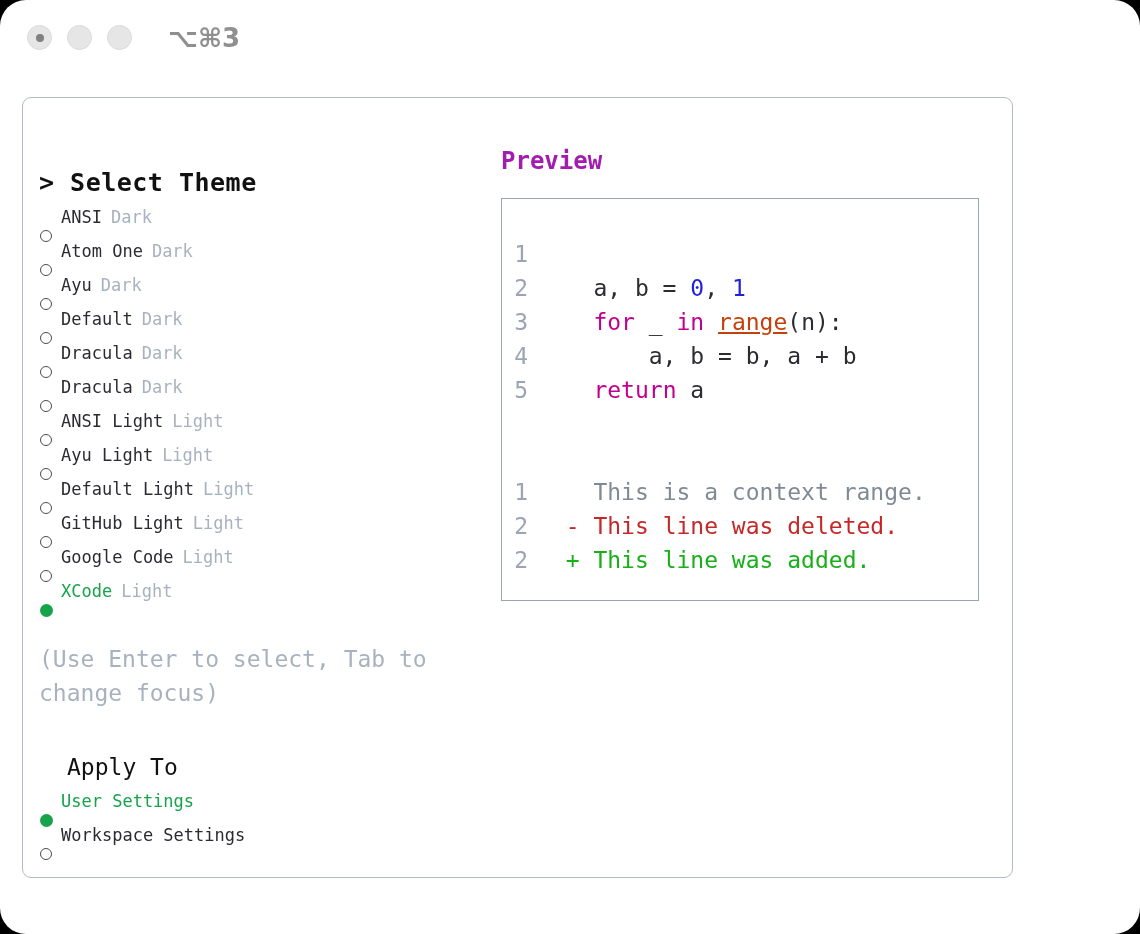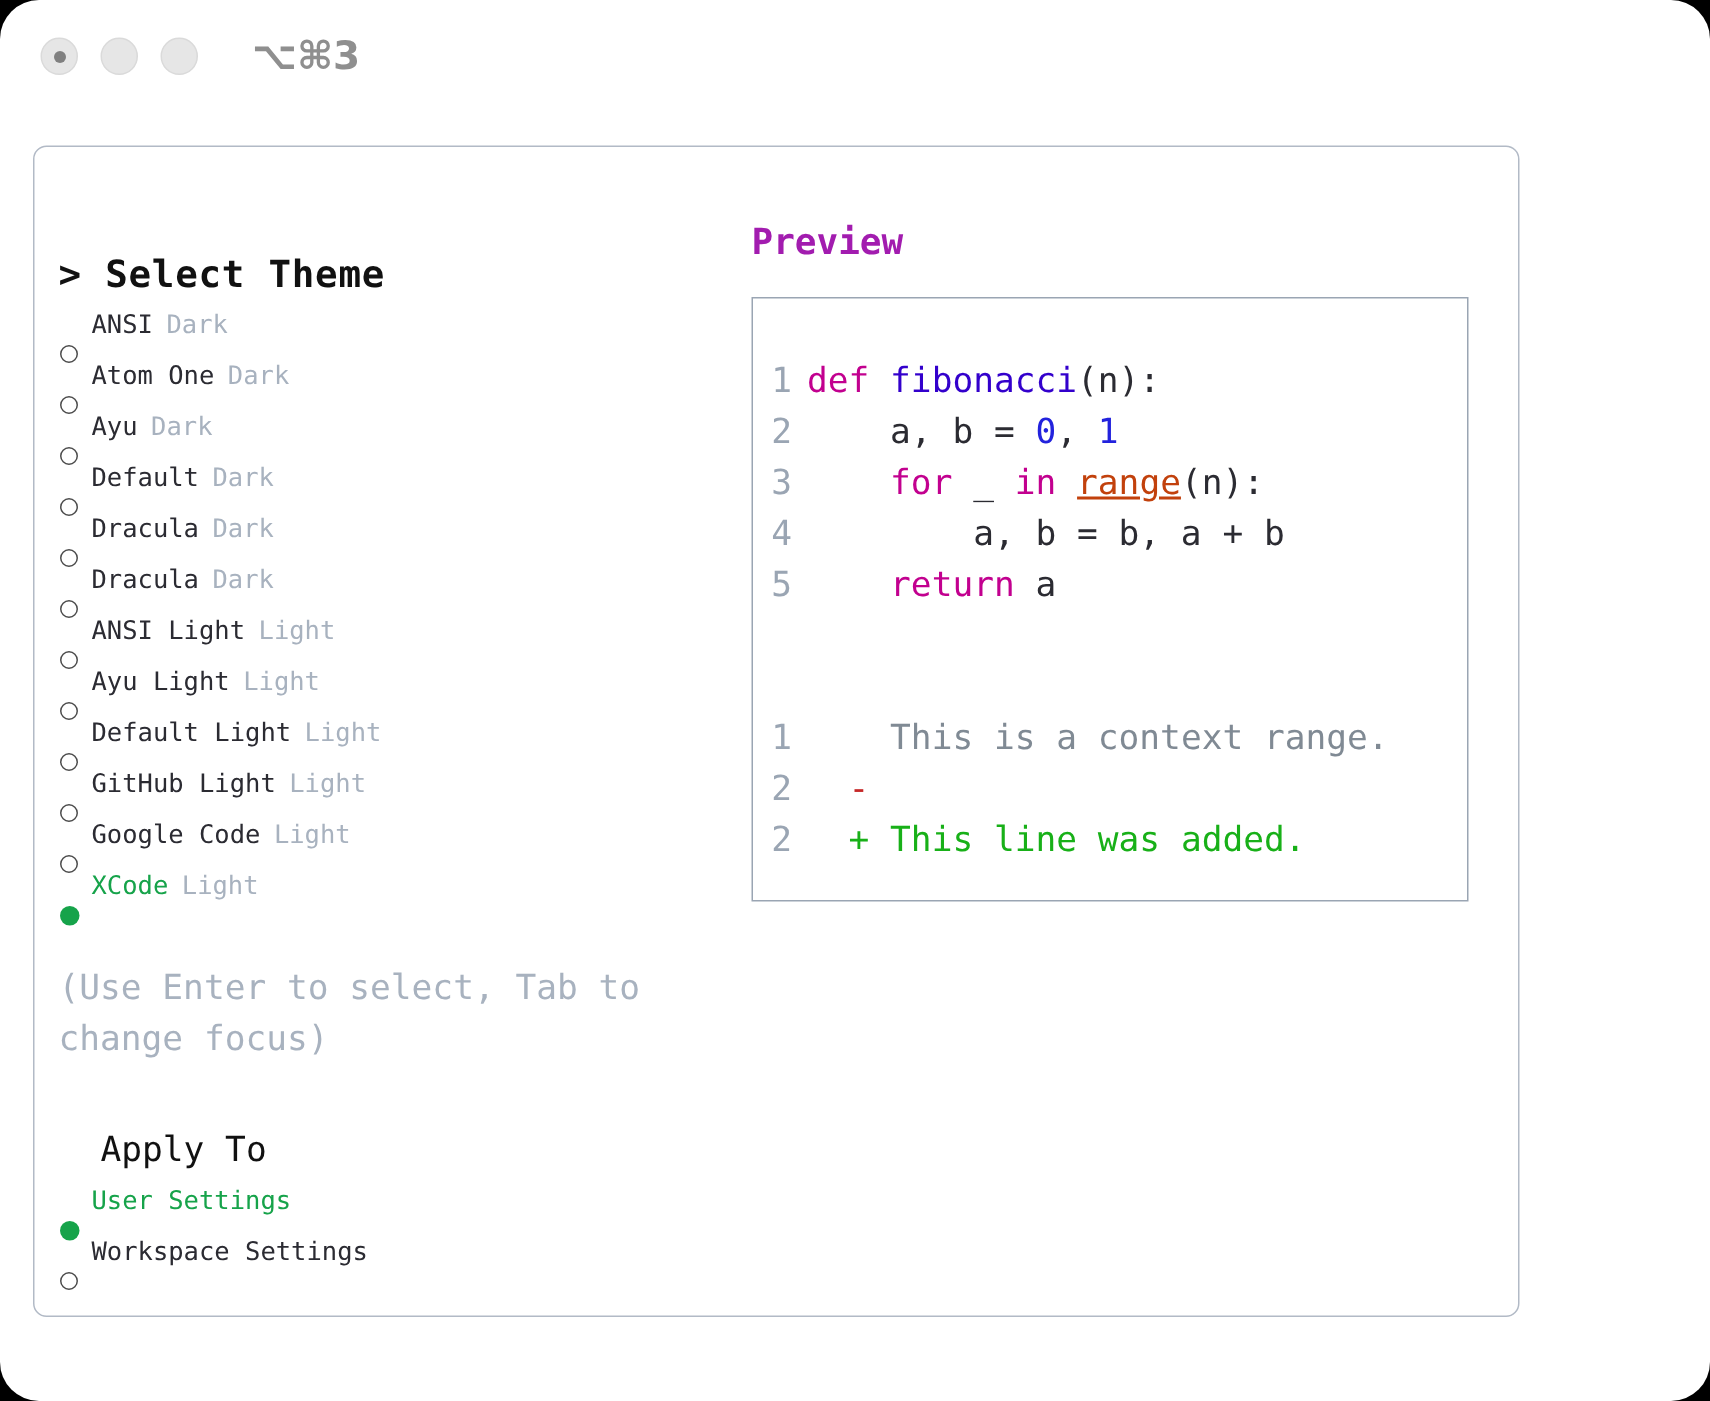--- a/index.html
+++ b/index.html
@@ -270,30 +270,30 @@
             <div class="option-row"><span class="radio"><span class="glyph-hollow"></span></span><span class="opt-name">Workspace Settings</span></div>
           </div>
       </div>
     </div>
 
     <div id="preview-column">
       <div id="preview-title">Preview</div>
 
       <div id="code-box">
         <div id="code-lines">
-            <div class="code-line"><span class="ln">1</span><span class="code-text"><span class="t-kw">def </span><span class="t-fn">fibonacci</span><span class="t-plain">(n):</span></span></div>
+            <div class="code-line"><span class="ln">1</span></div>
             <div class="code-line"><span class="ln">2</span><span class="code-text"><span class="t-plain">    a, b = </span><span class="t-num">0</span><span class="t-plain">, </span><span class="t-num">1</span></span></div>
             <div class="code-line"><span class="ln">3</span><span class="code-text"><span class="t-plain">    </span><span class="t-kw">for</span><span class="t-plain"> _ </span><span class="t-kw">in</span><span class="t-plain"> </span><span class="t-call">range</span><span class="t-plain">(n):</span></span></div>
             <div class="code-line"><span class="ln">4</span><span class="code-text"><span class="t-plain">        a, b = b, a + b</span></span></div>
             <div class="code-line"><span class="ln">5</span><span class="code-text"><span class="t-plain">    </span><span class="t-kw">return</span><span class="t-plain"> a</span></span></div>
           </div>
         <div class="blank-line"></div>
         <div class="blank-line"></div>
         <div id="diff-lines">
             <div class="code-line"><span class="ln">1</span><span class="code-text d-ctx">   </span><span class="code-text d-ctx"> This is a context range.</span></div>
-            <div class="code-line"><span class="ln">2</span><span class="code-text d-del">  -</span></div>
+            <div class="code-line"><span class="ln">2</span><span class="code-text d-del">  -</span><span class="code-text d-del"> This line was deleted.</span></div>
             <div class="code-line"><span class="ln">2</span><span class="code-text d-add">  +</span><span class="code-text d-add"> This line was added.</span></div>
           </div>
       </div>
     </div>
 
   </div>
 </div>
 
 </body></html>

